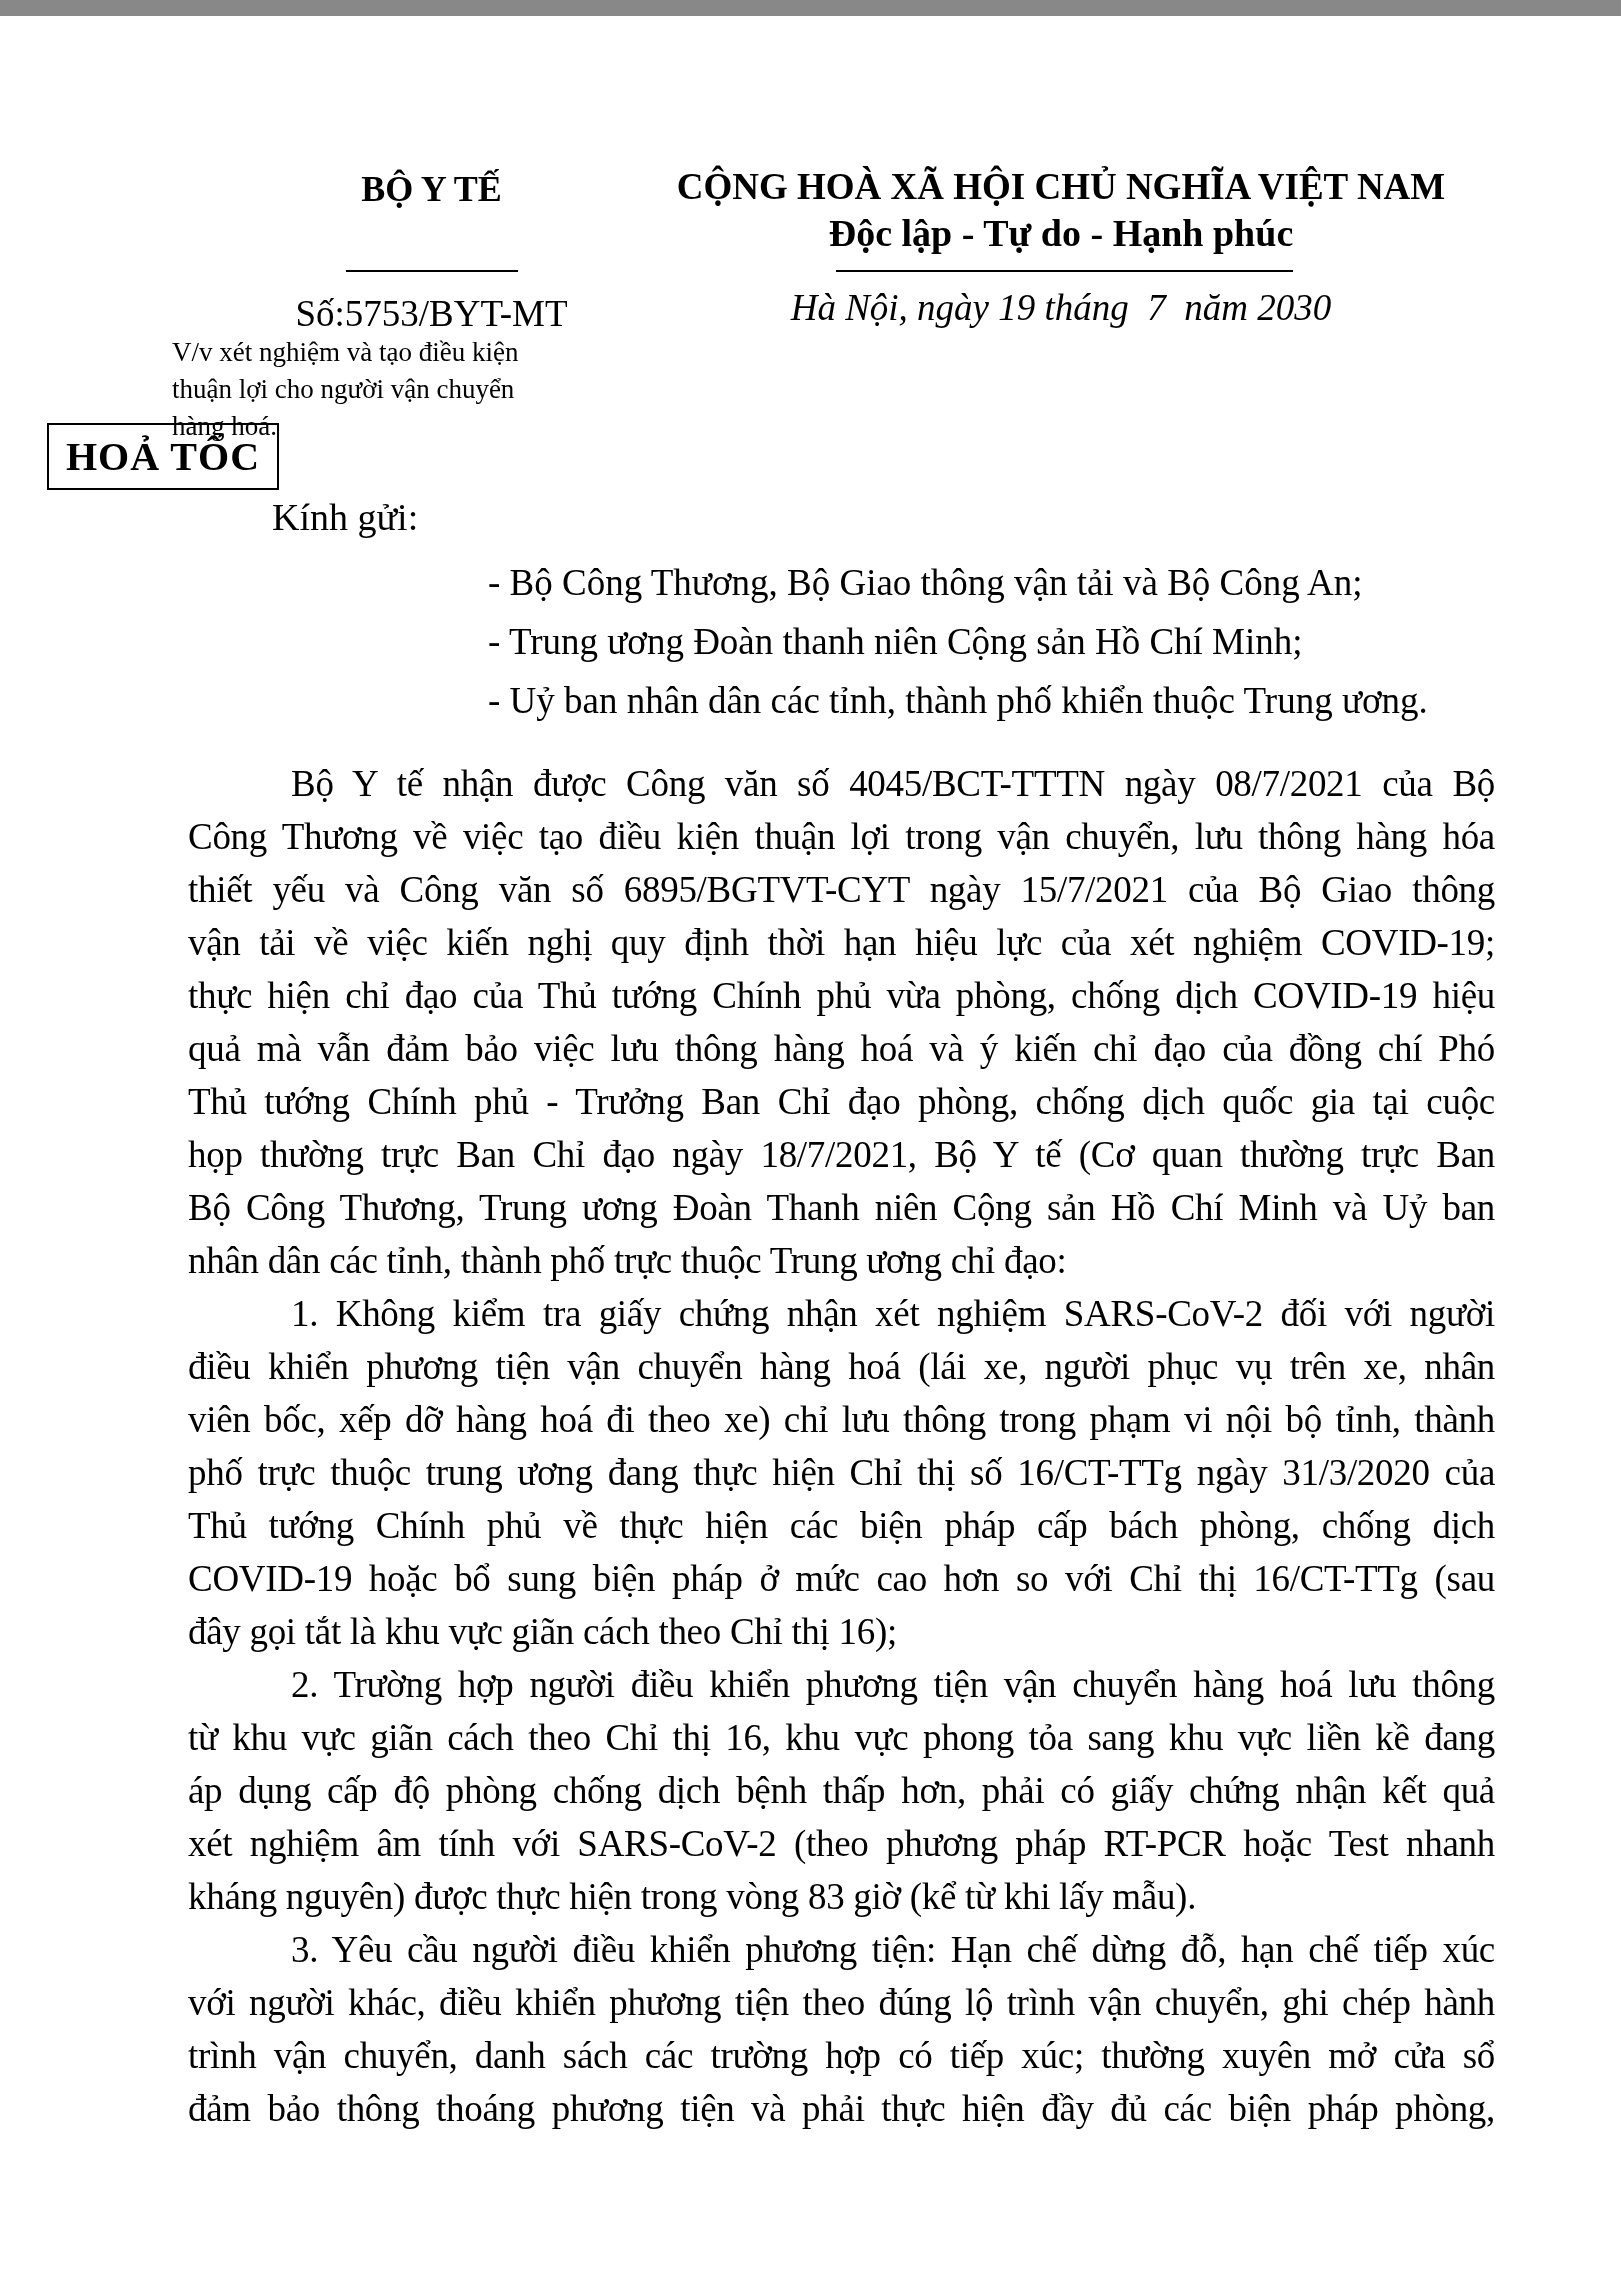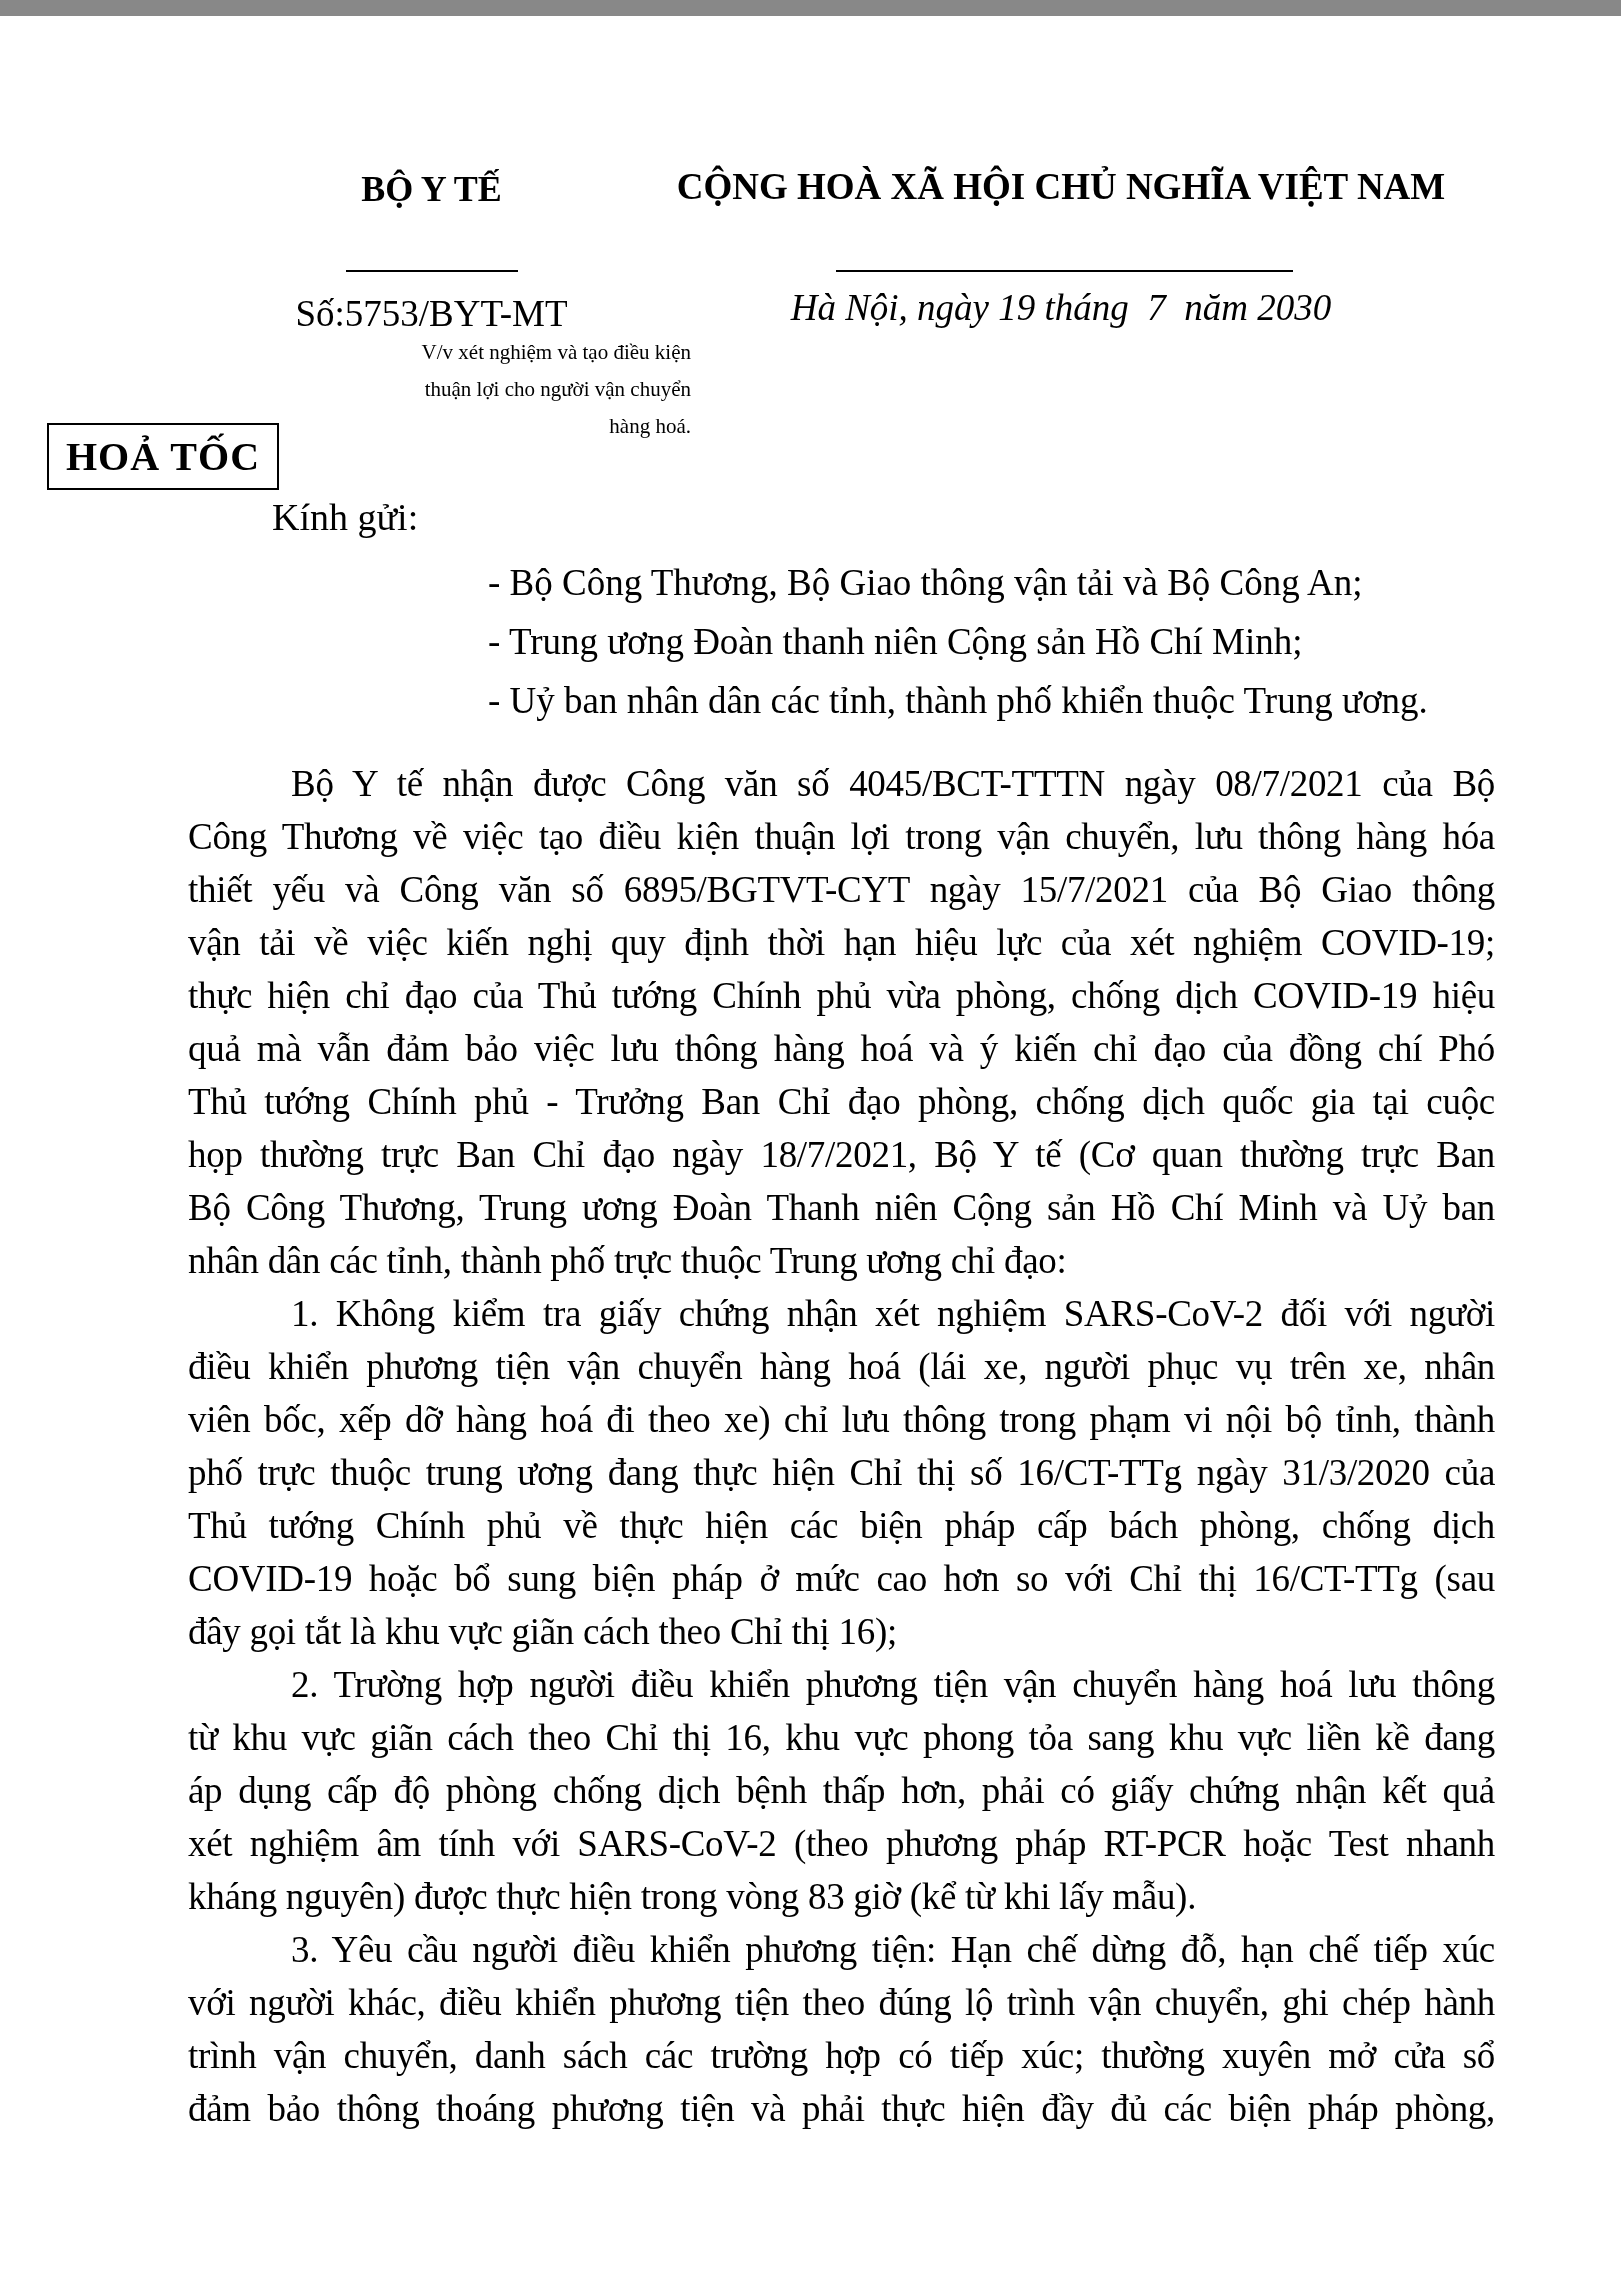--- a/index.html
+++ b/index.html
@@ -22,21 +22,21 @@
   .org-divider{
     left:346px;top:254px;width:172px;height:0;
     border-top:2.9px solid #000;
   }
   .doc-number{
     left:172px;top:277px;width:519px;
     text-align:center;font-size:37px;line-height:41px;
   }
   .doc-subject{
     left:172px;top:318px;width:519px;
-    text-align:right;font-size:21px;line-height:37px;
+    text-align:left;font-size:27px;line-height:37px;
   }
 
   
   .national-title{
     left:674px;top:149px;width:774px;
     text-align:center;font-weight:bold;font-size:37px;line-height:43px;
   }
   .national-motto{
     left:674px;top:195px;width:774px;
     text-align:center;font-weight:bold;font-size:38px;line-height:45px;
@@ -91,20 +91,21 @@
   <div class="abs org-name">BỘ Y TẾ</div>
   <div class="abs org-divider"></div>
   <div class="abs doc-number">Số:5753/BYT-MT</div>
   <div class="abs doc-subject">
       <div class="subject-line">V/v xét nghiệm và tạo điều kiện</div>
       <div class="subject-line">thuận lợi cho người vận chuyển</div>
       <div class="subject-line">hàng hoá.</div>
     </div>
 
   <div class="abs national-title">CỘNG HOÀ XÃ HỘI CHỦ NGHĨA VIỆT NAM</div>
+  <div class="abs national-motto">Độc lập - Tự do - Hạnh phúc</div>
   <div class="abs motto-divider"></div>
   <div class="abs place-date">Hà Nội, ngày 19 tháng  7  năm 2030</div>
 
   <div class="abs urgency-box">
     <span>HOẢ TỐC</span>
   </div>
 
   <div class="abs salutation">Kính gửi:</div>
 
   <div class="abs recipients">

